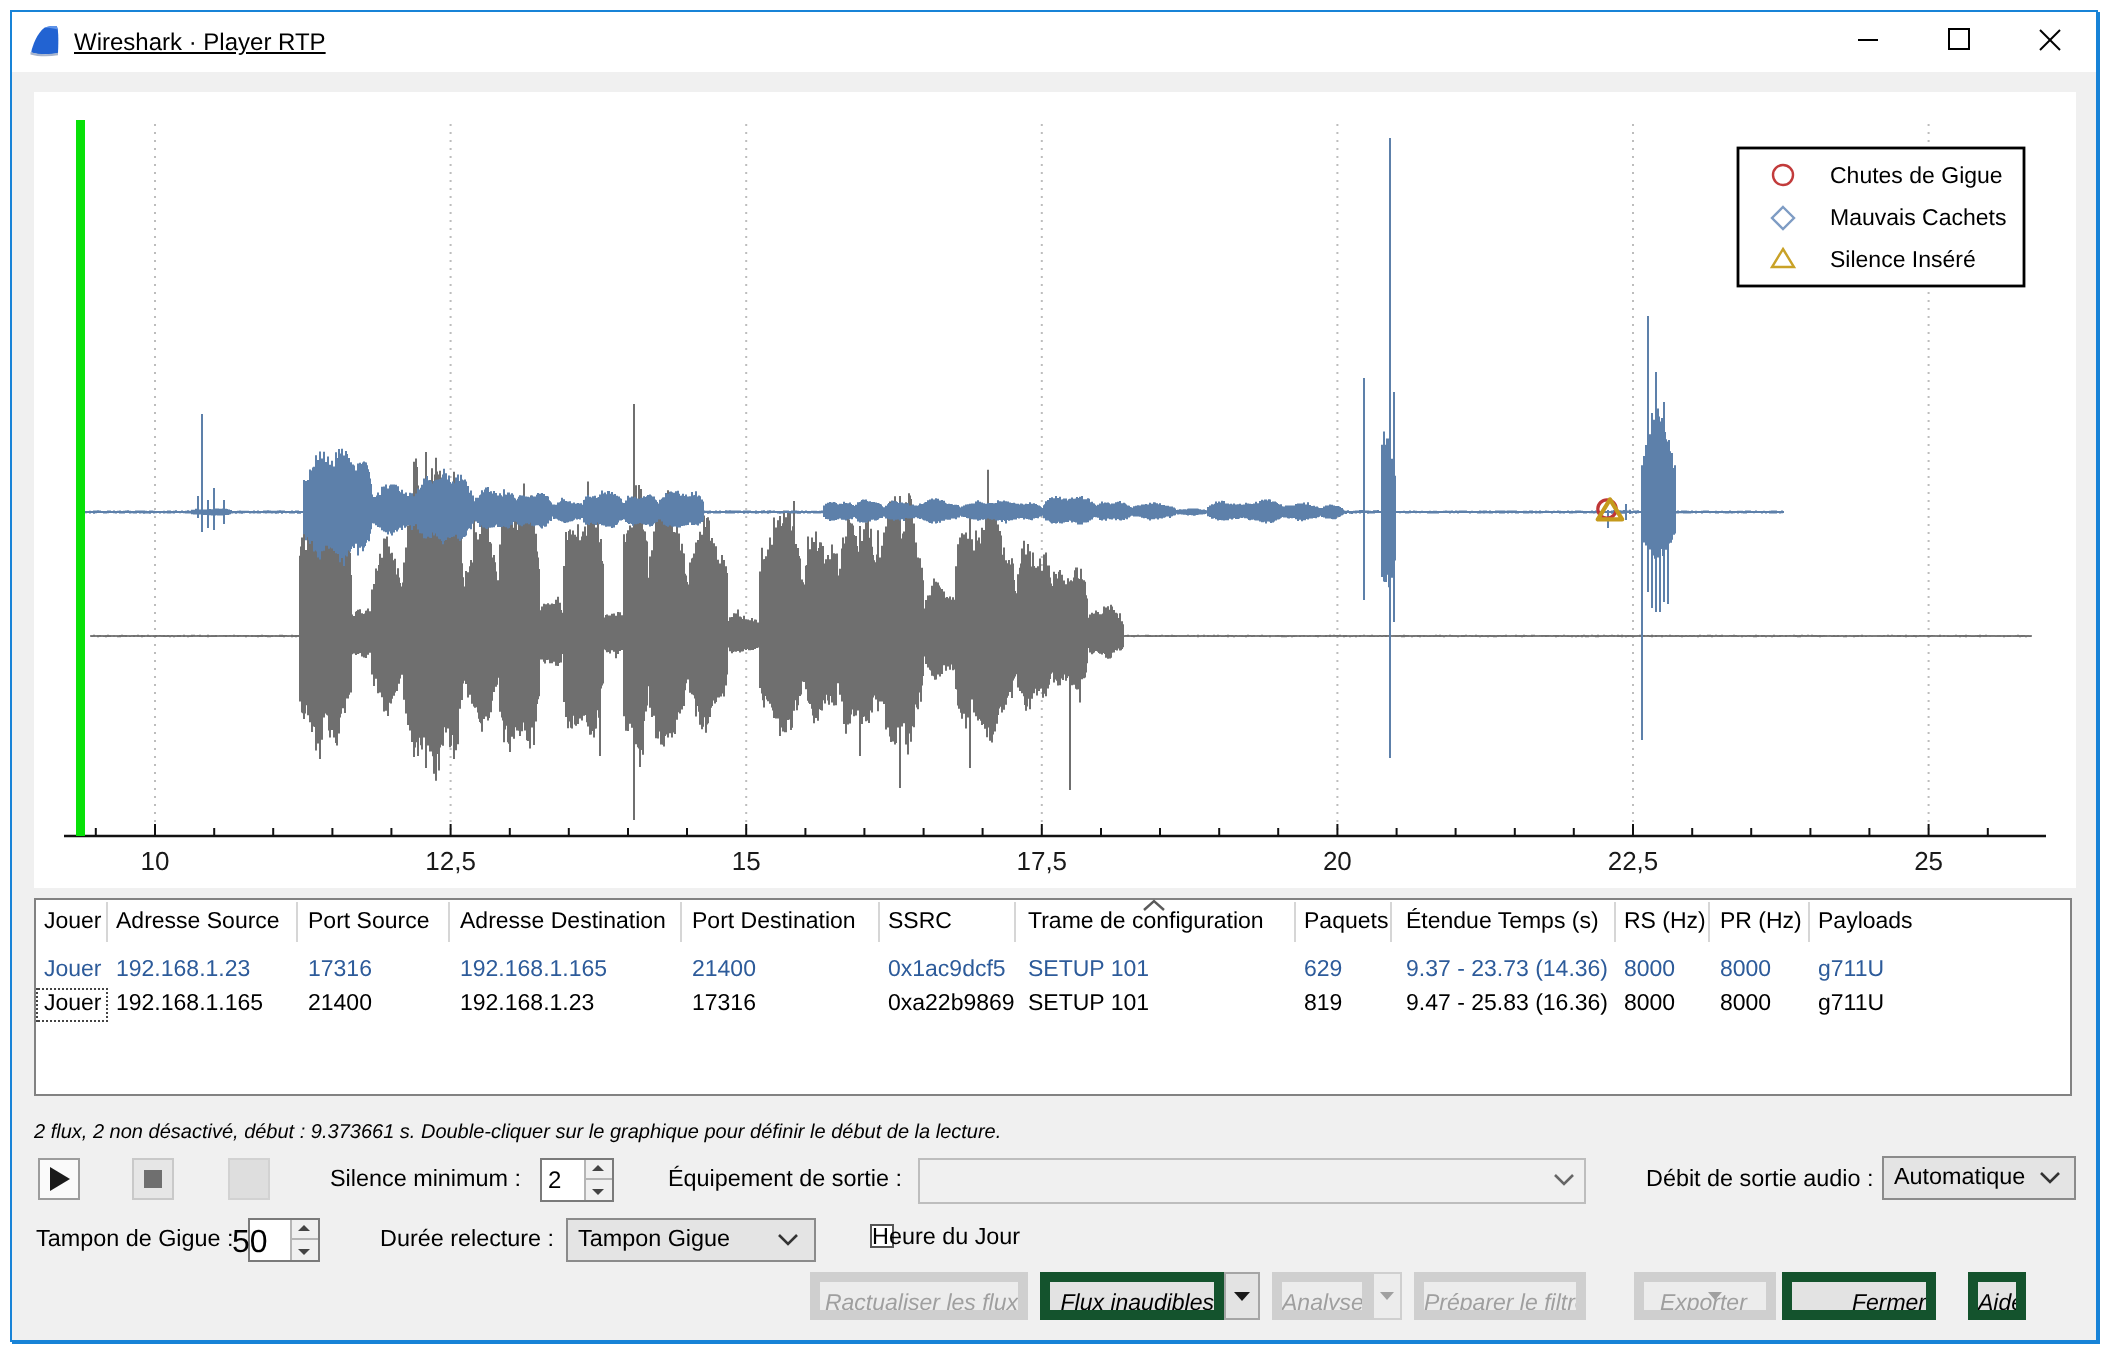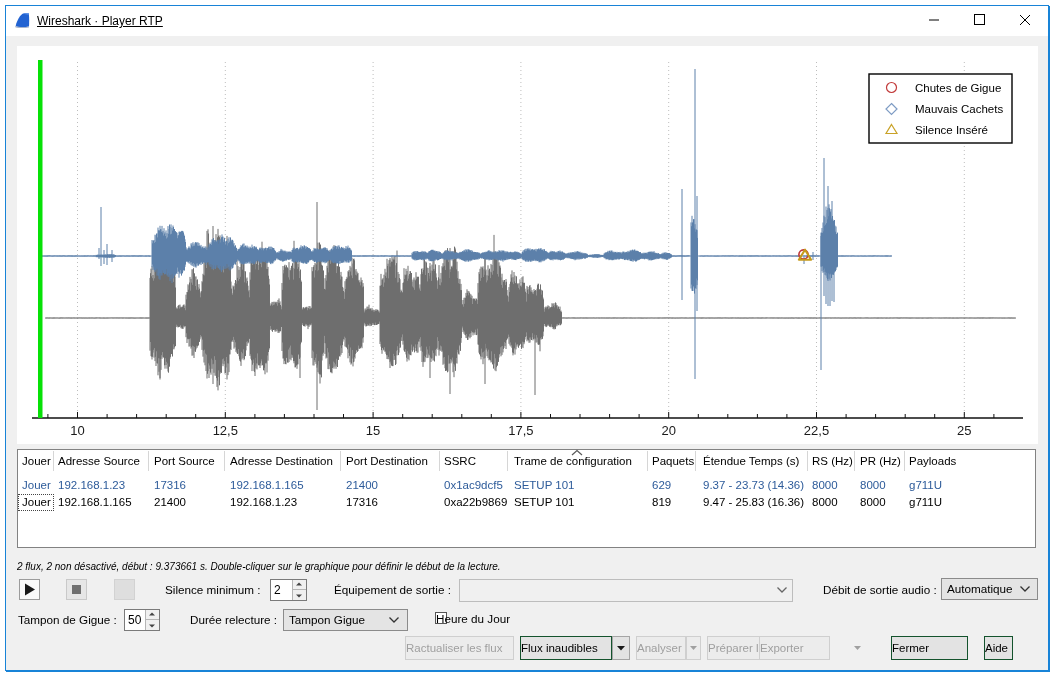--- a/index.html
+++ b/index.html
@@ -11,21 +11,21 @@
 .tk { stroke:#111; stroke-width:1; }
 .tl { font-size:13px; fill:#1a1a1a; text-anchor:middle; font-family:"Liberation Sans",sans-serif; }
 .lg { font-size:11.5px; fill:#000; font-family:"Liberation Sans",sans-serif; }
 .table { left:17px; top:449px; width:1019px; height:99px; background:#fff; border:1px solid #828282; }
 .th { top:455px; font-size:11.5px; color:#000; }
 .td1 { top:479px; font-size:11.5px; color:#2d5b9a; }
 .td2 { top:496px; font-size:11.5px; color:#000; }
 .sep { top:451px; width:1px; height:20px; background:#d6d6d6; }
 .status { left:17px; top:561px; font-size:10px; font-style:italic; color:#000; }
 .lbl { font-size:11.7px; color:#000; }
-.btn3 { top:636px; height:24px; border:1px solid #14532d; background:#e3e3e3; font-size:11.5px; color:#000; text-align:left; line-height:22px; white-space:nowrap; overflow:hidden; }
+.btn3 { top:636px; height:24px; border:5px solid #14532d; background:#e3e3e3; font-size:11.5px; color:#000; text-align:right; line-height:22px; white-space:nowrap; overflow:hidden;font-style:italic; }
 .btn3.dis { border-color:#cfcfcf; background:#ececec; color:#9f9f9f; }
 </style></head><body>
 
 <div class="abs win"></div>
 <div class="abs titlebar"></div>
 <svg class="abs" style="left:10px;top:8px" width="24" height="24" viewBox="0 0 24 24">
  <path d="M5.6 18.2 C6.2 14.8 8.6 8.6 12.2 5.9 C14.2 5.1 16.4 4.8 18.4 5.1 L18.9 6.6 C19.3 10.2 19.2 14.2 19.0 18.6 C14.4 19.5 9.0 19.3 5.6 18.2 Z" fill="#2263d2"></path>
  <path d="M12.2 5.9 C14.2 5.1 16.4 4.8 18.4 5.1 L18.9 6.8 C16.4 6.0 13.8 5.8 12.2 5.9 Z" fill="#5e93e8"></path>
  <path d="M5.3 18.0 C9 19.3 14.5 19.5 19.0 18.4 L19.0 19.6 C14.4 20.4 8.9 20.3 5.2 19.2 Z" fill="#a7b4cc"></path>
 </svg>
@@ -180,21 +180,21 @@
     <path d="M1.5 1.5 L6 6 L10.5 1.5" fill="none" stroke="#666" stroke-width="1.3"></path>
   </svg>
 <div class="abs lbl" style="left:823px;top:583px">Débit de sortie audio :</div>
 <div class="abs" style="left:941px;top:578px;width:97px;height:22px;background:#e4e4e4;border:1px solid #8b8b8b"></div>
 <div class="abs lbl" style="left:947px;top:582px">Automatique</div>
 <svg class="abs" style="left:1019px;top:585px" width="12" height="8" viewBox="0 0 12 8">
     <path d="M1.5 1.5 L6 6 L10.5 1.5" fill="none" stroke="#333" stroke-width="1.3"></path>
   </svg>
 <div class="abs lbl" style="left:18px;top:613px">Tampon de Gigue :</div>
 <div class="abs" style="left:124px;top:609px;width:36px;height:22px;background:#fff;border:1px solid #7a7a7a"></div>
-<div class="abs" style="left:128px;top:613px;font-size:12px">50</div>
+<div class="abs" style="left:116px;top:613px;font-size:16px">50</div>
 <div class="abs" style="left:145px;top:610px;width:14px;height:10px;background:#f0f0f0;border-left:1px solid #b5b5b5;border-bottom:1px solid #b5b5b5"></div>
 <div class="abs" style="left:145px;top:620px;width:14px;height:10px;background:#f0f0f0;border-left:1px solid #b5b5b5"></div>
 <svg class="abs" style="left:148px;top:612px" width="8" height="17" viewBox="0 0 8 17">
     <path d="M1 3.5 L4 0.5 L7 3.5 Z" fill="#444"></path>
     <path d="M1 12.5 L4 15.5 L7 12.5 Z" fill="#444"></path>
   </svg>
 <div class="abs lbl" style="left:190px;top:613px">Durée relecture :</div>
 <div class="abs" style="left:283px;top:609px;width:125px;height:22px;background:#e4e4e4;border:1px solid #8b8b8b"></div>
 <div class="abs lbl" style="left:289px;top:613px">Tampon Gigue</div>
 <svg class="abs" style="left:388px;top:616px" width="12" height="8" viewBox="0 0 12 8">
@@ -207,18 +207,18 @@
 <div class="abs" style="left:612px;top:636px;width:18px;height:24px;border:1px solid #a5a5a5;background:#e3e3e3"></div>
 <svg class="abs" style="left:616px;top:645px" width="10" height="7" viewBox="0 0 10 7">
     <path d="M1 1 L5 5.5 L9 1 Z" fill="#1a1a1a"></path>
   </svg>
 <div class="abs btn3 dis" style="left:636px;width:50px">Analyser</div>
 <div class="abs" style="left:686px;top:636px;width:15px;height:24px;border:1px solid #cfcfcf;background:#ececec"></div>
 <svg class="abs" style="left:689px;top:645px" width="9" height="7" viewBox="0 0 9 7">
     <path d="M1 1 L4.5 5 L8 1 Z" fill="#a0a0a0"></path>
   </svg>
 <div class="abs btn3 dis" style="left:707px;width:86px">Préparer le filtre</div>
-<div class="abs btn3 dis" style="left:759px;width:71px">Exporter&nbsp;&nbsp;&nbsp;</div>
+<div class="abs btn3 dis" style="left:817px;width:71px">Exporter&nbsp;&nbsp;&nbsp;</div>
 <svg class="abs" style="left:853px;top:645px" width="9" height="7" viewBox="0 0 9 7">
     <path d="M1 1 L4.5 5 L8 1 Z" fill="#a0a0a0"></path>
   </svg>
 <div class="abs btn3" style="left:891px;width:77px">Fermer</div>
 <div class="abs btn3" style="left:984px;width:29px">Aide</div>
 
 </body></html>

